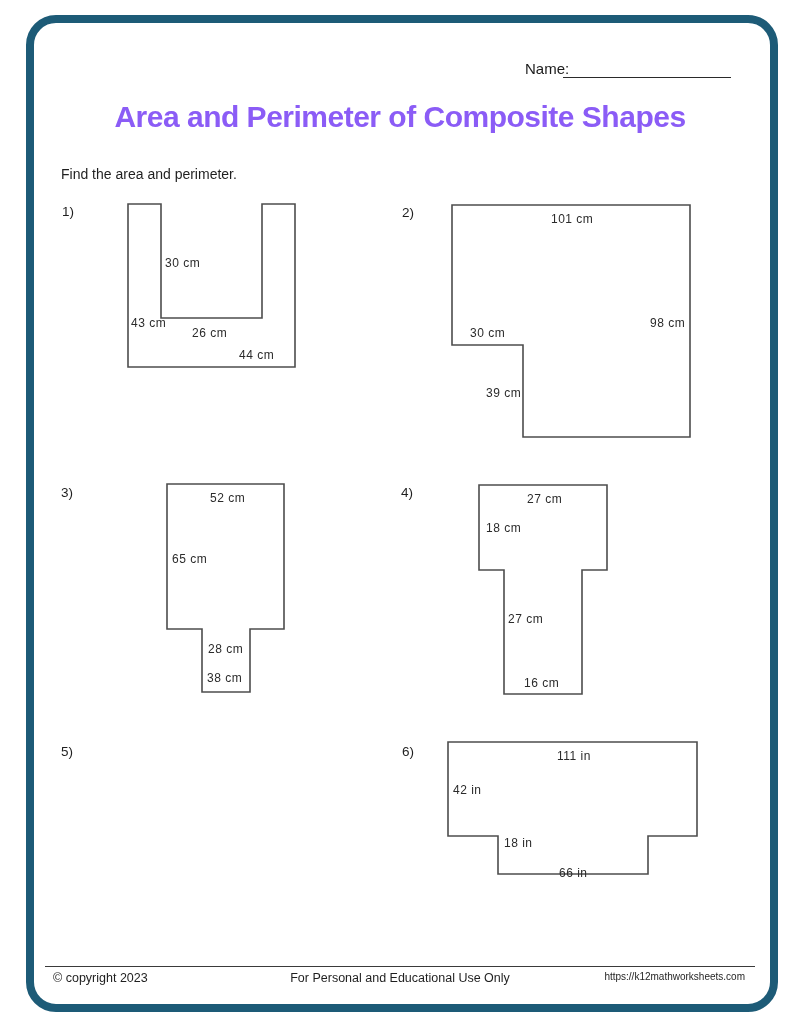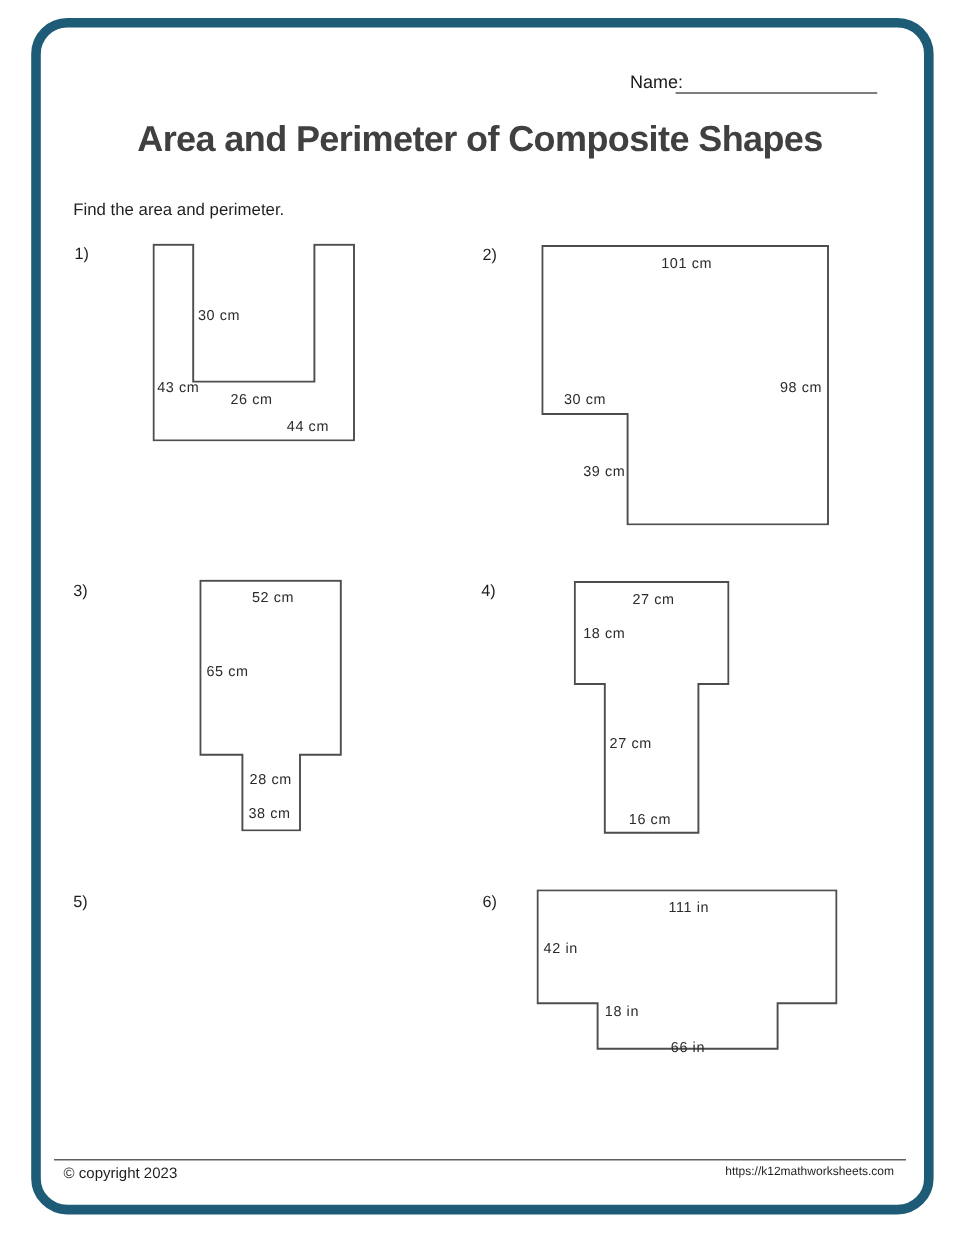--- a/index.html
+++ b/index.html
@@ -27,21 +27,21 @@
   .name-label { font-size: 15px; color: #1a1a1a; }
   .name-underline {
     position: absolute; left: 563px; top: 77px;
     width: 168px; height: 0;
     border-bottom: 1.5px solid #2a2a2a;
   }
   .page-title {
     position: absolute; left: 0; top: 100px;
     width: 800px; text-align: center;
     font-size: 30px; font-weight: bold;
-    letter-spacing: -0.5px; color: #404040;
+    letter-spacing: -0.5px; color: #8b5cf6;
   }
   .instructions {
     position: absolute; left: 61px; top: 166px;
     font-size: 14px; color: #1f1f1f;
   }
   .pnum {
     position: absolute;
     font-size: 13.5px; color: #1f1f1f;
   }
   .shape { position: absolute; }
@@ -145,15 +145,16 @@
       <polygon points="1,1 250,1 250,95 201,95 201,133 51,133 51,95 1,95"></polygon>
     </svg>
     <span class="lbl" style="left:110px;top:8px;">111 in</span>
     <span class="lbl" style="left:6px;  top:42px;">42 in</span>
     <span class="lbl" style="left:57px; top:95px;">18 in</span>
     <span class="lbl" style="left:112px;top:114px;margin-top:11px;">66 in</span>
   </div>
 
   <div class="footer-divider"></div>
   <div class="footer-copyright">© copyright 2023</div>
+  <div class="footer-usage">For Personal and Educational Use Only</div>
   <div class="footer-url">https://k12mathworksheets.com</div>
 
 </div>
 
 </body></html>

